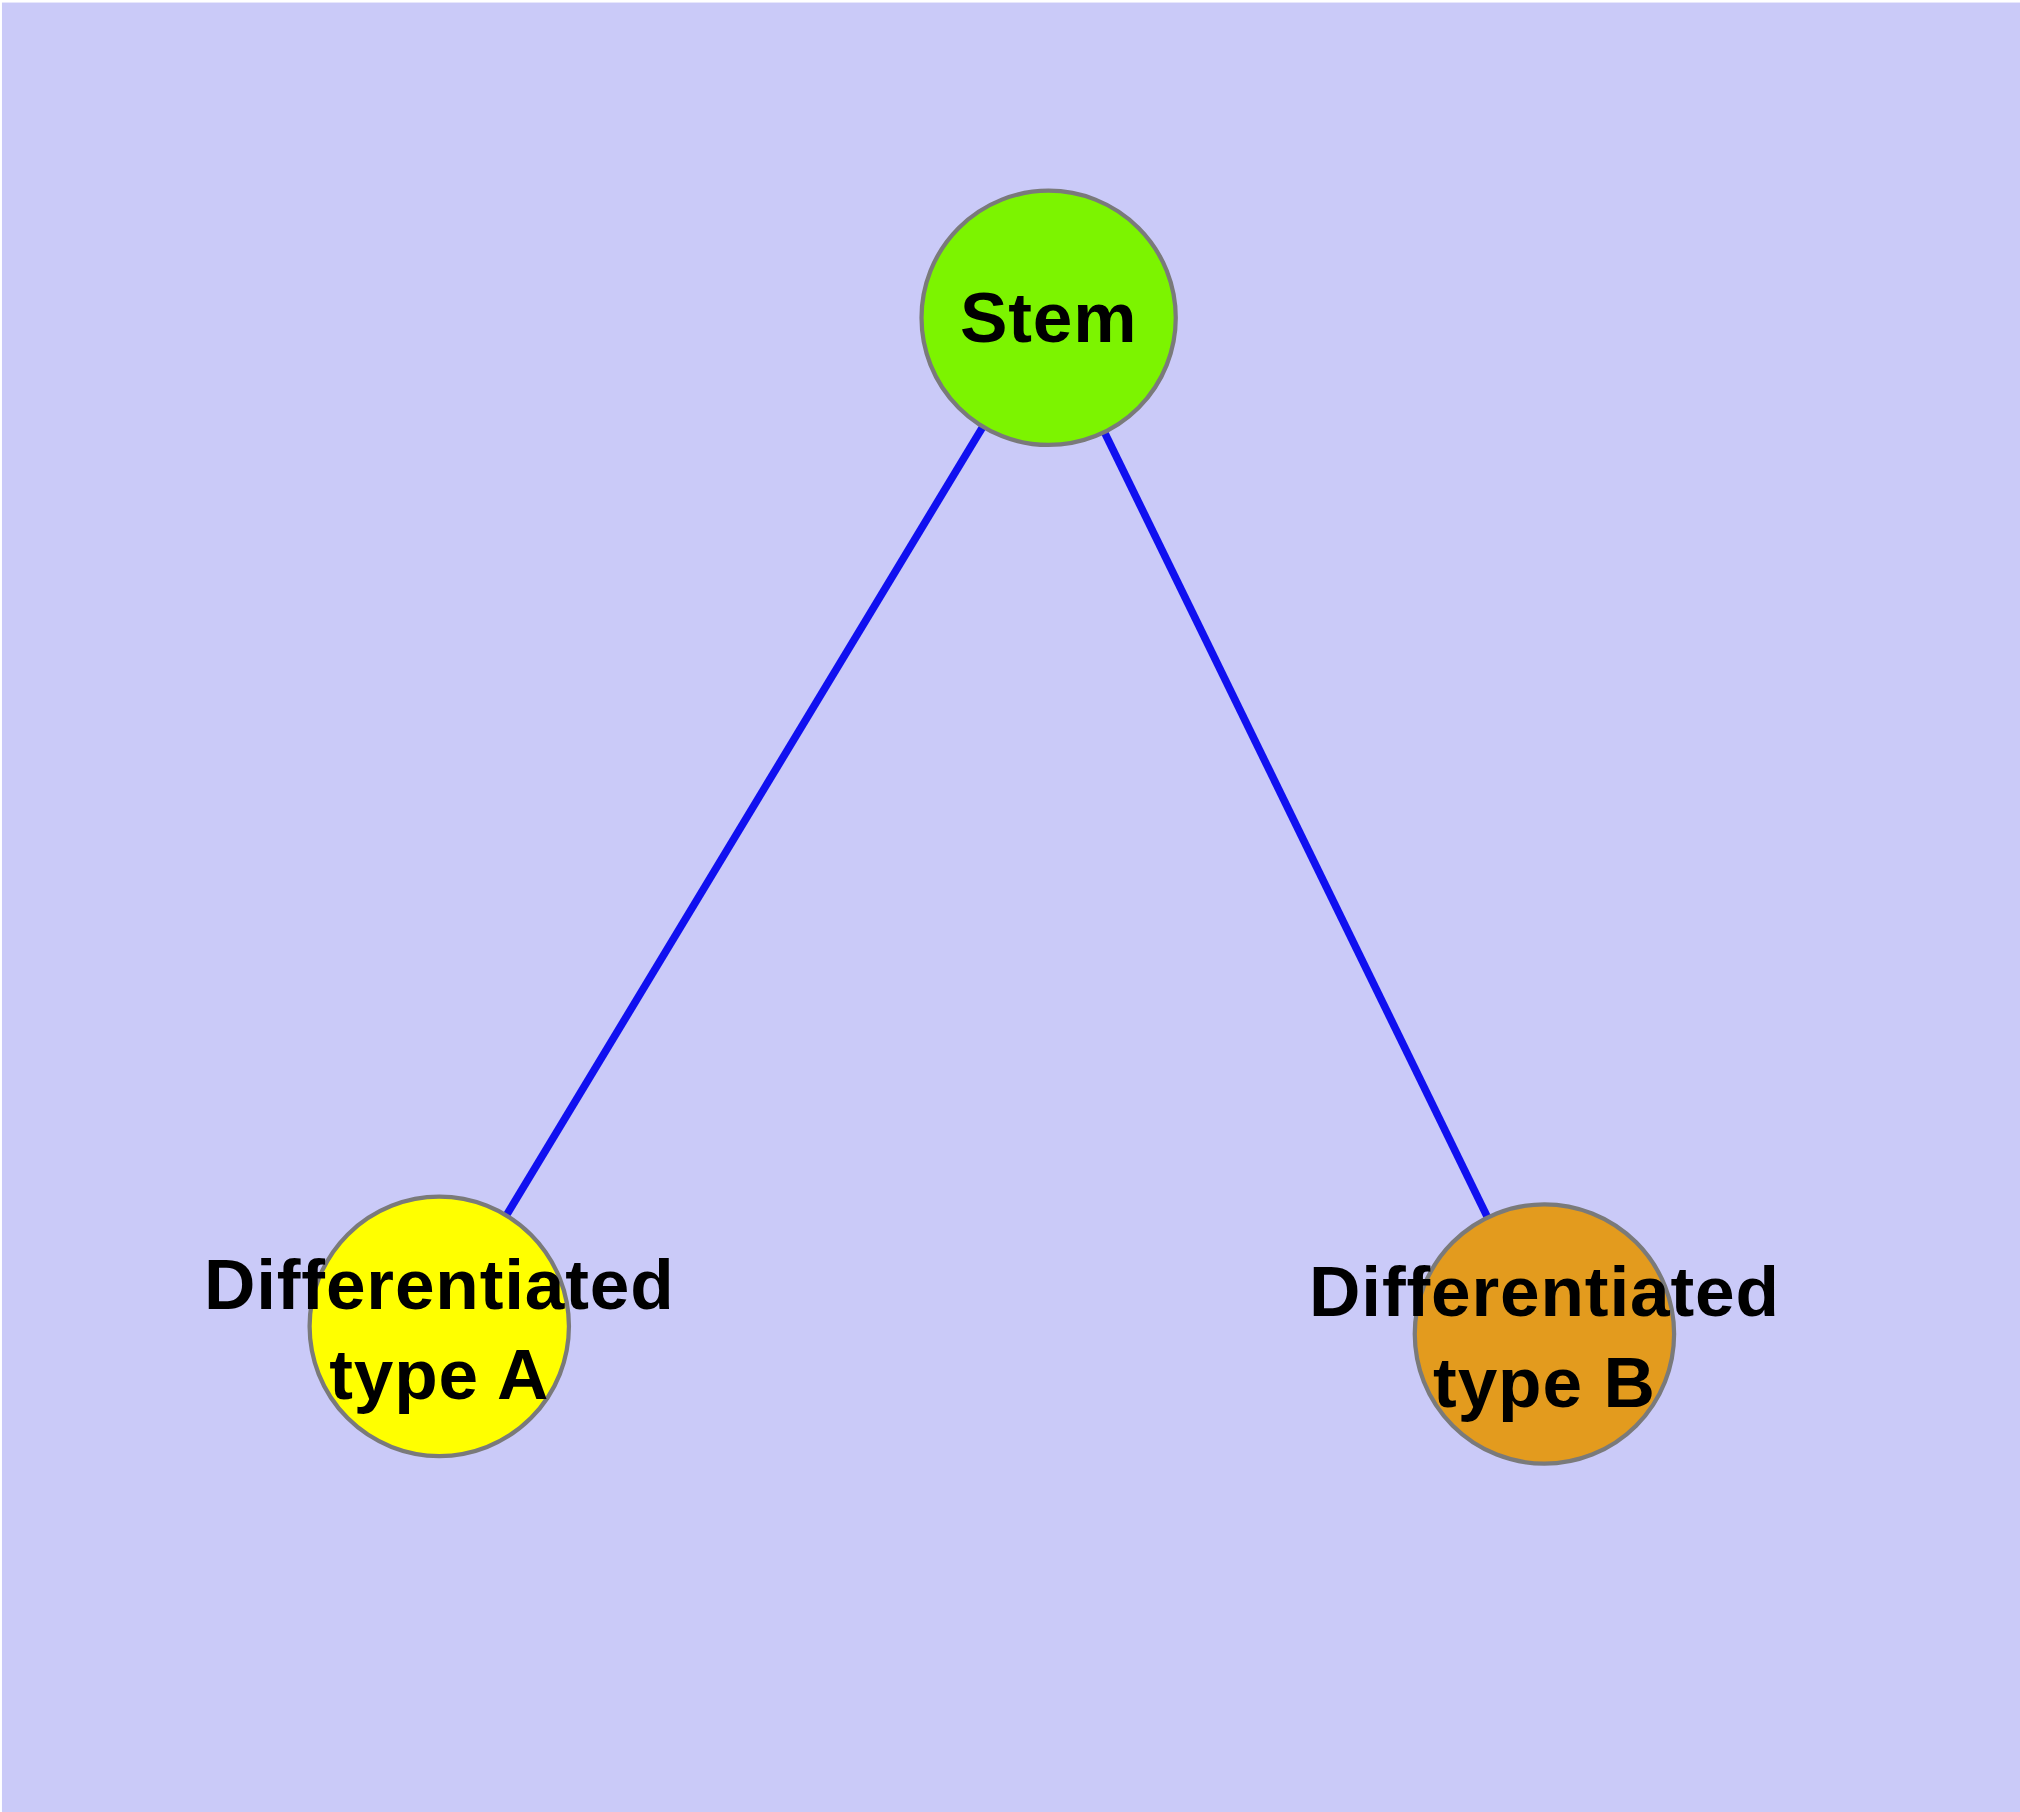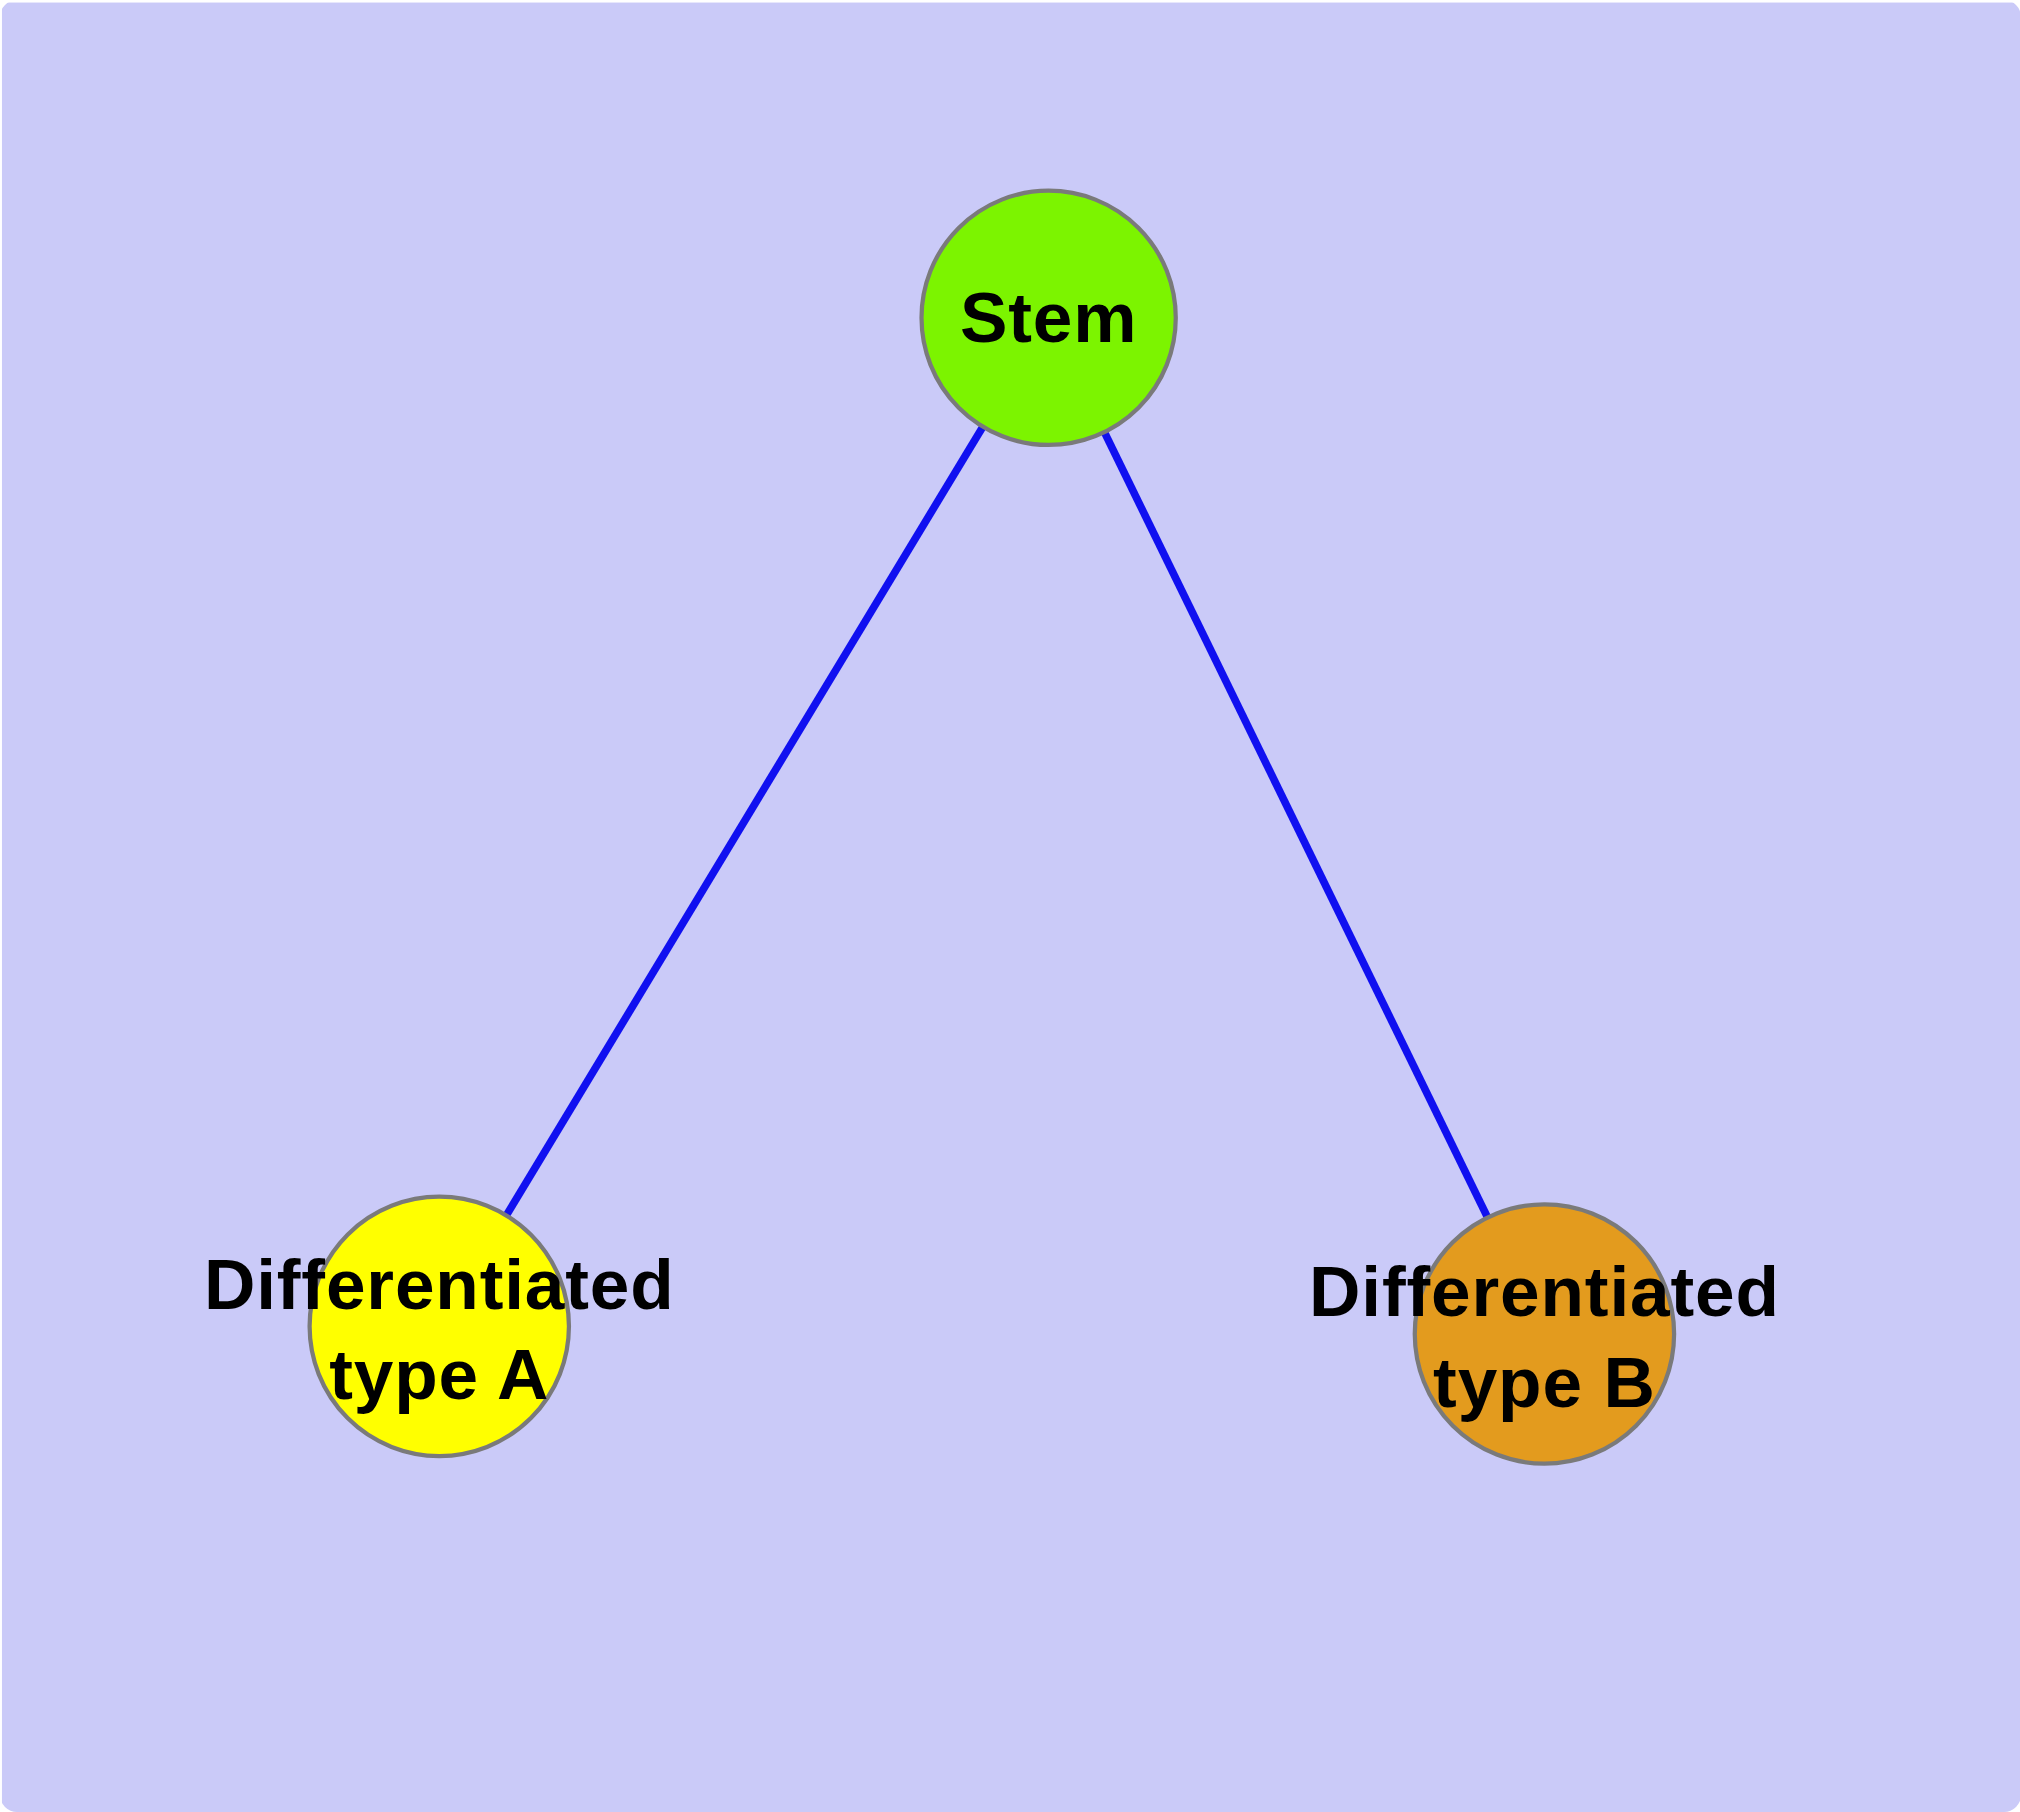--- a/index.html
+++ b/index.html
@@ -6,21 +6,20 @@
     margin: 0;
     padding: 0;
     background: #ffffff;
     font-family: "Liberation Sans", sans-serif;
   }
   .canvas-wrap {
     position: relative;
     width: 2021px;
     height: 1812px;
     overflow: hidden;
-    border-radius: 17px;
   }
   svg {
     display: block;
   }
   .node-circle {
     stroke-width: 5px;
   }
   .edge-line {
     stroke-width: 9px;
     fill: none;

